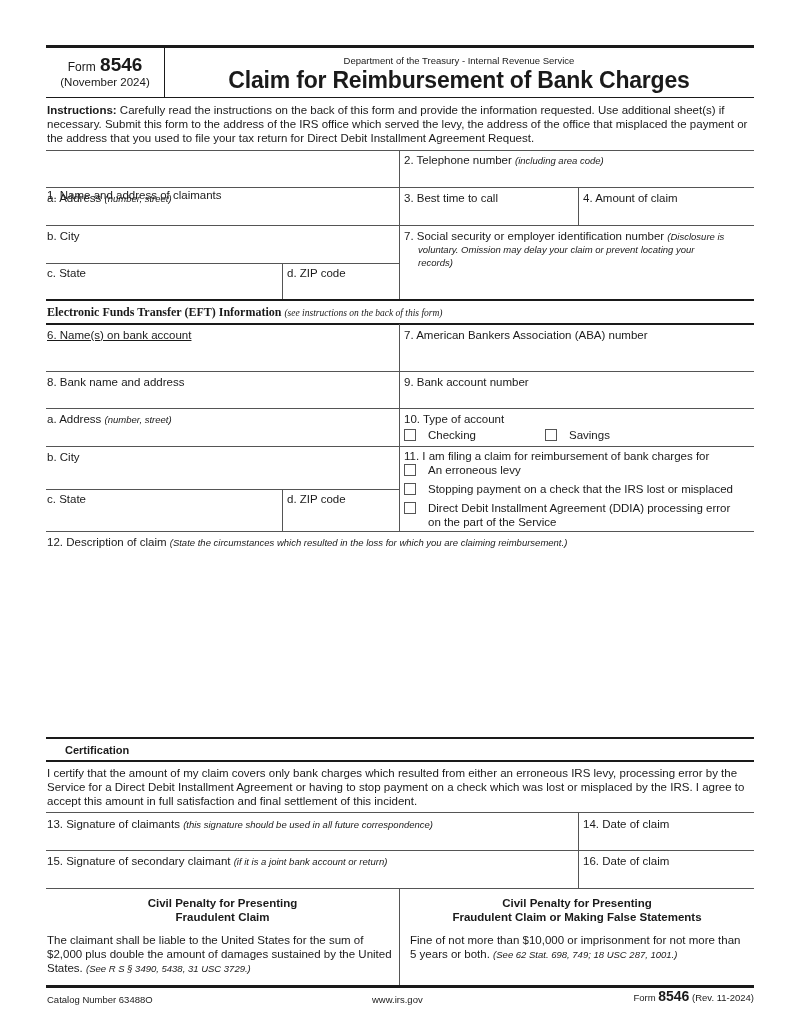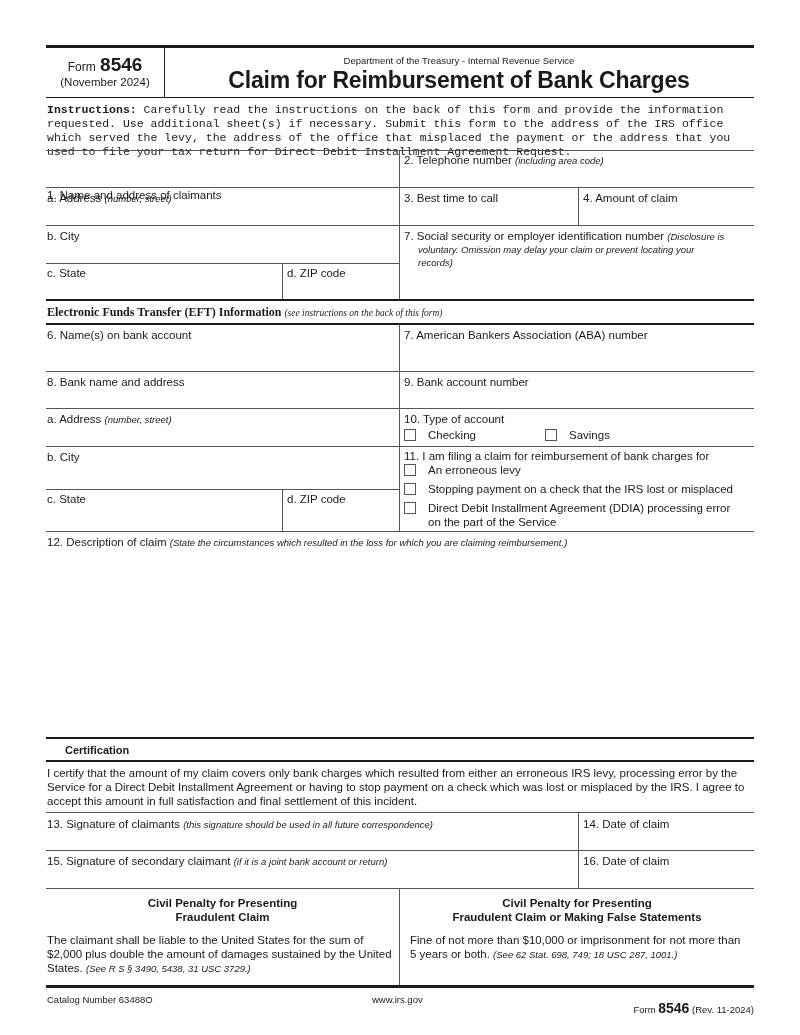--- a/index.html
+++ b/index.html
@@ -22,21 +22,21 @@
 <div class="vline" style="left:164px;top:47px;height:50px;background:#1a1a1a;"></div>
 <div class="abs" style="left:46px;top:54px;width:118px;text-align:center;">
   <span style="font-size:12px;">Form</span>
   <span style="font-size:19px;font-weight:bold;">8546</span>
 </div>
 <div class="abs" style="left:46px;top:76px;width:118px;text-align:center;font-size:11.5px;">(November 2024)</div>
 <div class="abs" style="left:164px;top:55px;width:590px;text-align:center;font-size:9.5px;">Department of the Treasury - Internal Revenue Service</div>
 <div class="abs" style="left:164px;top:67px;width:590px;text-align:center;font-size:23px;font-weight:bold;letter-spacing:-0.2px;">Claim for Reimbursement of Bank Charges</div>
 <div class="hline" style="left:46px;width:708px;top:97px;background:#1a1a1a;"></div>
 
-<div class="para" style="left:47px;top:103px;width:710px;font-family:Liberation Mono, monospace;">
+<div class="para" style="left:47px;top:103px;width:710px;">
   <b>Instructions:</b><span> Carefully read the instructions on the back of this form and provide the information requested. Use additional sheet(s) if necessary. Submit this form to the address of the IRS office which served the levy, the address of the office that misplaced the payment or the address that you used to file your tax return for Direct Debit Installment Agreement Request.</span>
 </div>
 
 <div class="hline" style="left:46px;width:708px;top:150px;"></div>
 <div class="vline" style="left:399px;top:150px;height:150px;"></div>
 
 <div class="lbl" style="left:47px;top:153px;margin-top:35px;">1. Name and address of claimants</div>
 <div class="lbl" style="left:404px;top:153px;"><span>2. Telephone number </span><span class="it">(including area code)</span></div>
 
 <div class="hline" style="left:46px;width:708px;top:187px;"></div>
@@ -56,21 +56,21 @@
 <div class="vline" style="left:282px;top:263px;height:37px;"></div>
 <div class="lbl" style="left:287px;top:266px;">d. ZIP code</div>
 
 <div class="hline thick" style="left:46px;width:708px;top:299px;"></div>
 
 <div class="lbl" style="left:47px;top:305px;font-size:12px;font-family:Liberation Serif, serif;"><b>Electronic Funds Transfer (EFT) Information </b><span class="it">(see instructions on the back of this form)</span></div>
 
 <div class="hline thick" style="left:46px;width:708px;top:323px;"></div>
 <div class="vline" style="left:399px;top:324px;height:207px;"></div>
 
-<div class="lbl" style="left:47px;top:328px;">6. Name(s) on bank account</div>
+<div class="lbl" style="left:47px;top:328px;text-decoration:underline;">6. Name(s) on bank account</div>
 <div class="lbl" style="left:404px;top:328px;">7. American Bankers Association (ABA) number</div>
 
 <div class="hline" style="left:46px;width:708px;top:371px;"></div>
 <div class="lbl" style="left:47px;top:375px;">8. Bank name and address</div>
 <div class="lbl" style="left:404px;top:375px;">9. Bank account number</div>
 
 <div class="hline" style="left:46px;width:708px;top:408px;"></div>
 <div class="lbl" style="left:47px;top:412px;"><span>a. Address </span><span class="it">(number, street)</span></div>
 <div class="lbl" style="left:404px;top:412px;">10. Type of account</div>
 <div class="chk" style="left:404px;top:429px;"></div>
@@ -124,13 +124,13 @@
 
 <div class="abs" style="left:400px;top:896px;width:354px;text-align:center;font-size:11.5px;font-weight:bold;line-height:14px;">
   <div>Civil Penalty for Presenting</div>
   <div>Fraudulent Claim or Making False Statements</div>
 </div>
 <div class="para" style="left:410px;top:933px;width:340px;"><span>Fine of not more than $10,000 or imprisonment for not more than 5 years or both. </span><span class="it">(See 62 Stat. 698, 749; 18 USC 287, 1001.)</span></div>
 
 <div class="hline xthick" style="left:46px;width:708px;top:985px;"></div>
 <div class="lbl" style="left:47px;top:993px;font-size:9.5px;">Catalog Number 63488O</div>
 <div class="lbl" style="left:372px;top:993px;font-size:9.5px;">www.irs.gov</div>
-<div class="lbl" style="right:46px;top:989px;font-size:9.5px;text-align:right;margin-top:12px;"><span>Form </span><b style="font-size:14px;">8546</b><span> (Rev. 11-2024)</span></div>
+<div class="lbl" style="right:46px;top:989px;font-size:9.5px;text-align:right;"><span>Form </span><b style="font-size:14px;">8546</b><span> (Rev. 11-2024)</span></div>
 
 </body></html>

